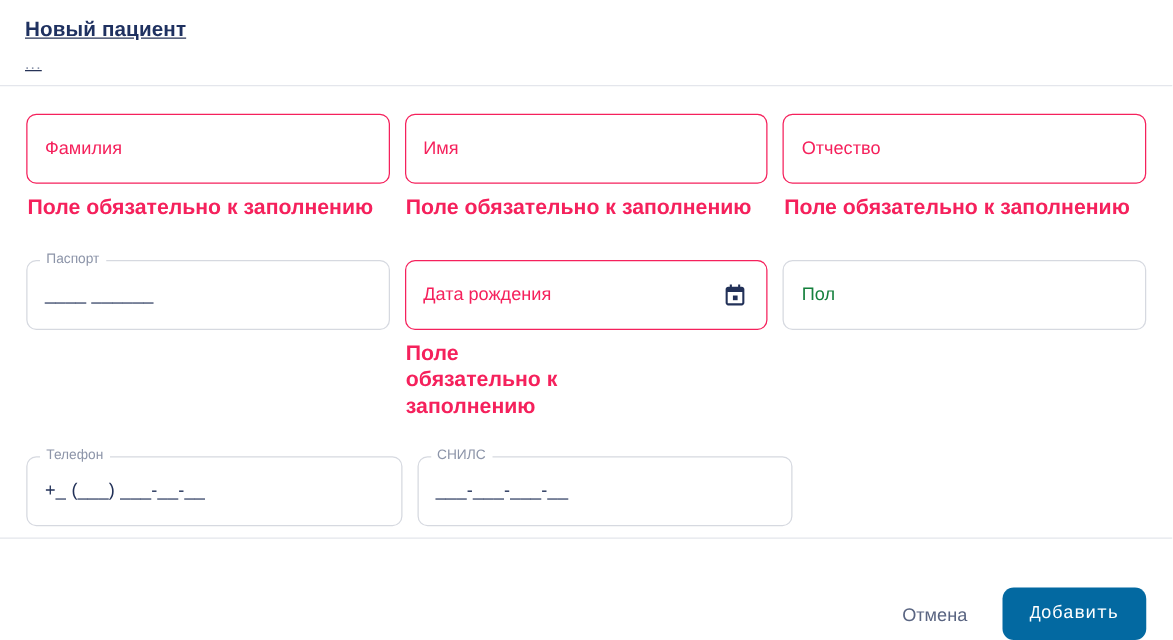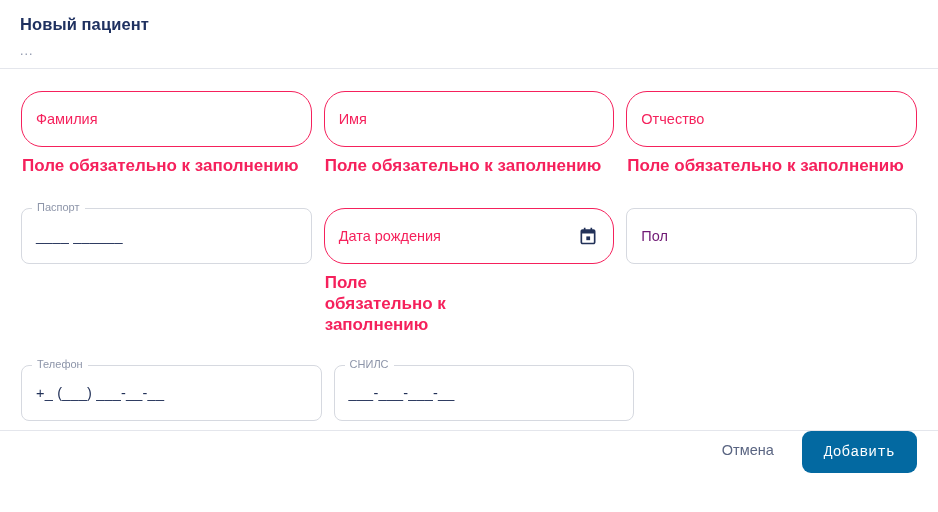--- a/index.html
+++ b/index.html
@@ -21,20 +21,21 @@
     height: 512px;
     display: flex;
     flex-direction: column;
     background: #ffffff;
   }
 
   
   .dialog-header {
     padding: 14px 20px 10px 20px;
     flex: 0 0 auto;
+    text-decoration: underline;
   }
   .dialog-title {
     font-size: 16.5px;
     font-weight: bold;
     color: #1f3160;
     letter-spacing: 0.1px;
     line-height: 20px;
     margin: 0 0 10px 0;
   }
   .dialog-subtitle {
@@ -84,27 +85,26 @@
     border-radius: 8px;
     background: #ffffff;
     display: flex;
     align-items: center;
     padding: 0 14px;
     cursor: text;
   }
   .outline.error {
     border-color: #f5215c;
     border-width: 1px;
-    border-radius: 21px;
   }
 
   
   .ph {
     font-size: 14.5px;
-    color: #701a75;
+    color: #15803d;
     line-height: 18px;
     user-select: none;
     pointer-events: none;
   }
   .ph.error-ph { color: #f5215c; }
 
   
   .field.floating .outline {
     border-top-color: #d6d9e0;
   }
@@ -158,21 +158,21 @@
   .helper-error.wrap { max-width: 150px; }
 
   .row-gap-1 { height: 32px; }
   .row-gap-2 { height: 30px; }
 
   
   .dialog-footer {
     flex: 0 0 auto;
     height: 81px;
     display: flex;
-    align-items: flex-start;
+    align-items: flex-end;
     justify-content: flex-end;
     padding: 0 21px 0 0;
     gap: 14px;
   }
   .btn-text {
     background: none;
     border: none;
     font-family: "Liberation Sans", sans-serif;
     font-size: 14.5px;
     color: #5a6582;

